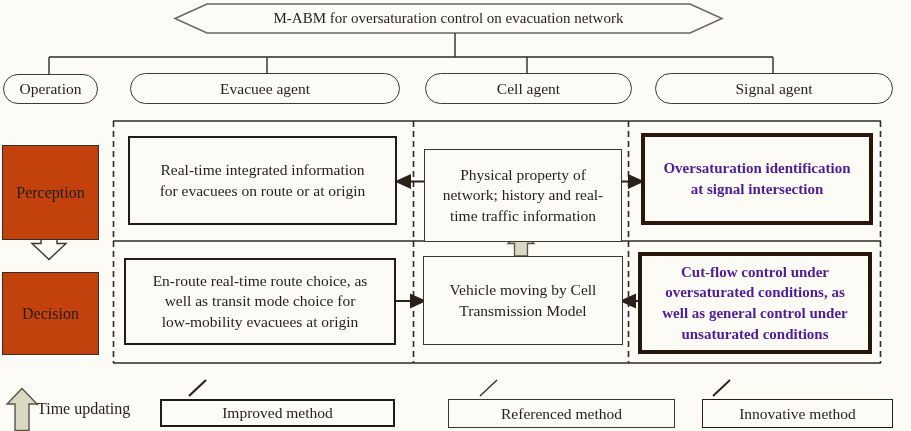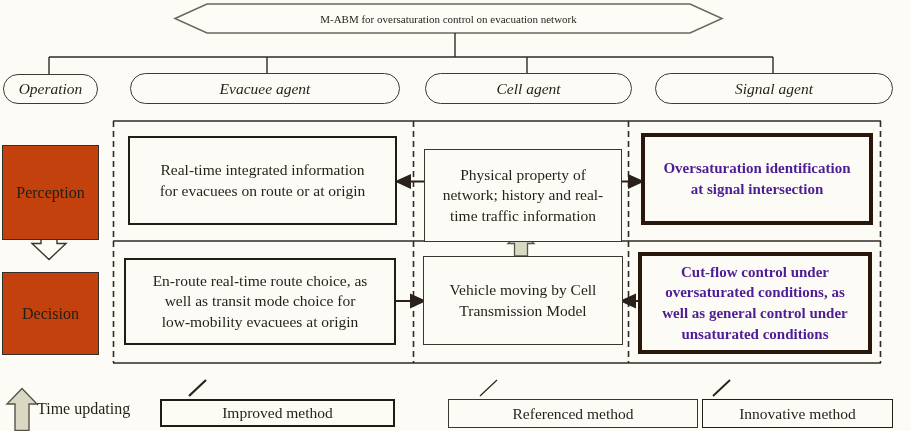--- a/index.html
+++ b/index.html
@@ -20,21 +20,20 @@
   .abs{position:absolute;box-sizing:border-box;}
   .center{
     display:flex;align-items:center;justify-content:center;
     text-align:center;
   }
   .pill{
     border:1.4px solid #3f3a33;
     border-radius:16px;
     background:#fdfbf5;
     font-size:15.5px;
-    font-style:italic;
   }
   .procbox{
     border:1.5px solid #33302a;
     background:#c2410c;
     font-size:16px;
     margin-top:12px;
   }
   .cell{
     background:#fdfbf5;
     white-space:pre-line;
@@ -50,21 +49,21 @@
     font-size:15px;
     line-height:1.38;
   }
   .legendbox{
     background:#fdfbf5;
     font-size:15.5px;
   }
   .legendbox.improved{border:2px solid #1f1b15;}
   .legendbox.referenced{border:1.3px solid #3a362f;}
   .legendbox.innovative{border:1.8px solid #241d13;}
-  .hextitle{font-size:11px;}
+  .hextitle{font-size:15px;}
   .timelabel{font-size:16px;}
 </style>
 </head>
 <body>
 
 <div class="stage">
 
   <svg class="layer" viewBox="0 0 911 431">
 
     <polygon points="175,18.5 207,4 690,4 722,18.5 690,33 207,33" fill="#fdfcf6" stroke="#6a675f" stroke-width="1.5"></polygon>
@@ -144,16 +143,16 @@
 low-mobility evacuees at origin</div>
   <div class="abs center cell referenced" style="left:423px;top:256px;width:200px;height:89px;padding:2px 2px;">Vehicle moving by Cell
 Transmission Model</div>
   <div class="abs center cell innovative" style="left:638px;top:252px;width:234px;height:102px;padding:1px 1px;">Cut-flow control under
 oversaturated conditions, as
 well as general  control under
 unsaturated conditions</div>
 
   <div class="abs timelabel" style="left:37px;top:400px;">Time updating</div>
   <div class="abs center legendbox improved" style="left:160px;top:399px;width:235px;height:28px;">Improved method</div>
-  <div class="abs center legendbox referenced" style="left:448px;top:399px;width:250px;height:29px;">Referenced method</div>
+  <div class="abs center legendbox referenced" style="left:448px;top:399px;width:227px;height:29px;">Referenced method</div>
   <div class="abs center legendbox innovative" style="left:702px;top:399px;width:191px;height:29px;">Innovative method</div>
 
 </div>
 
 </body></html>

